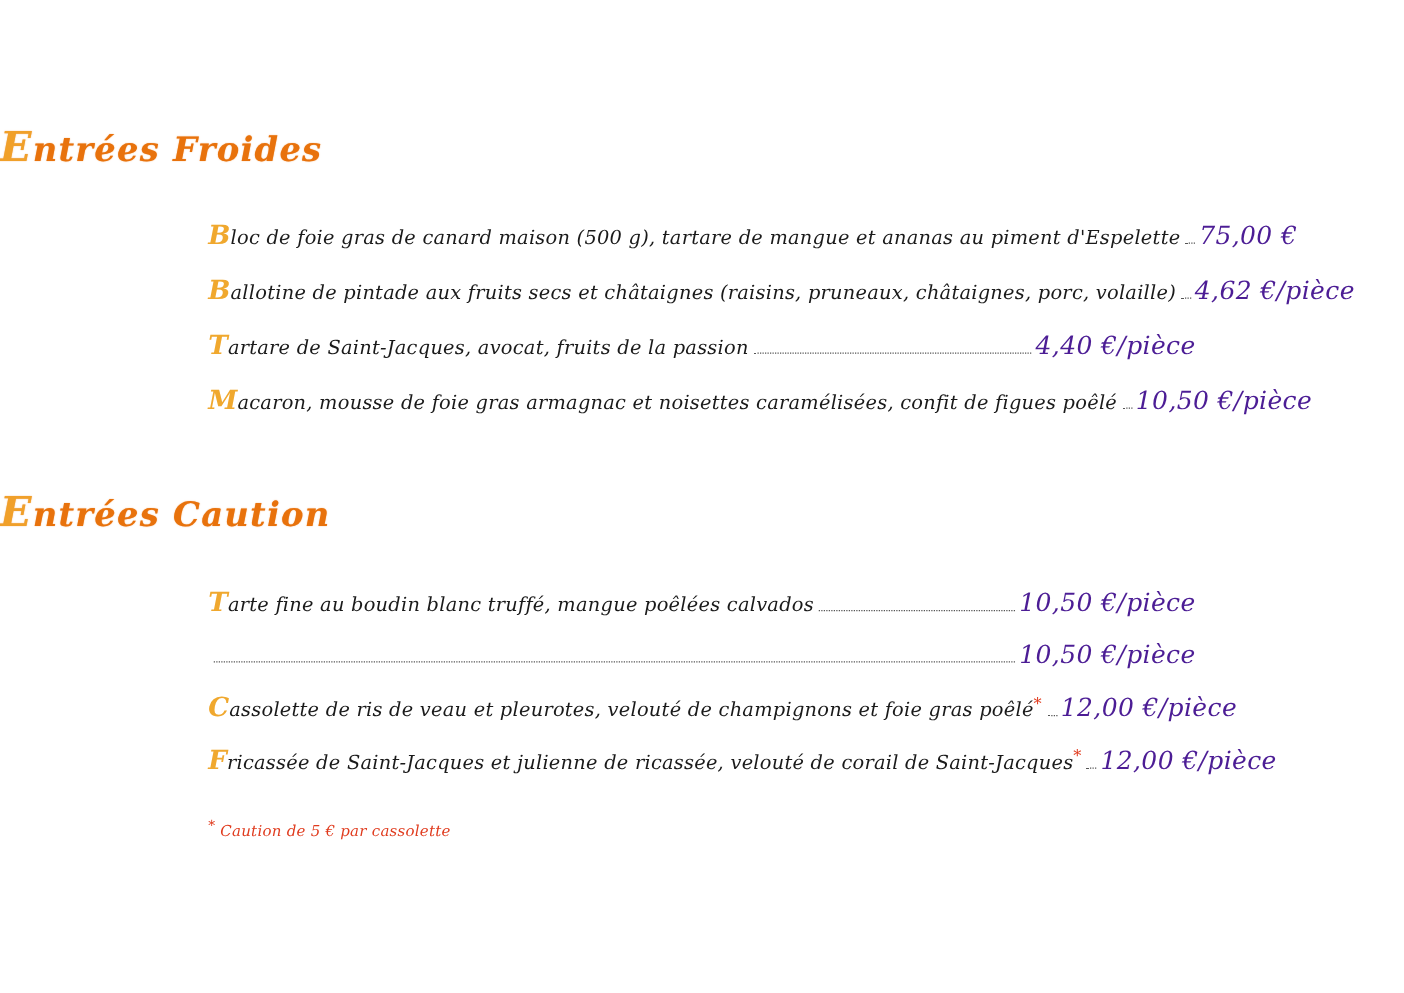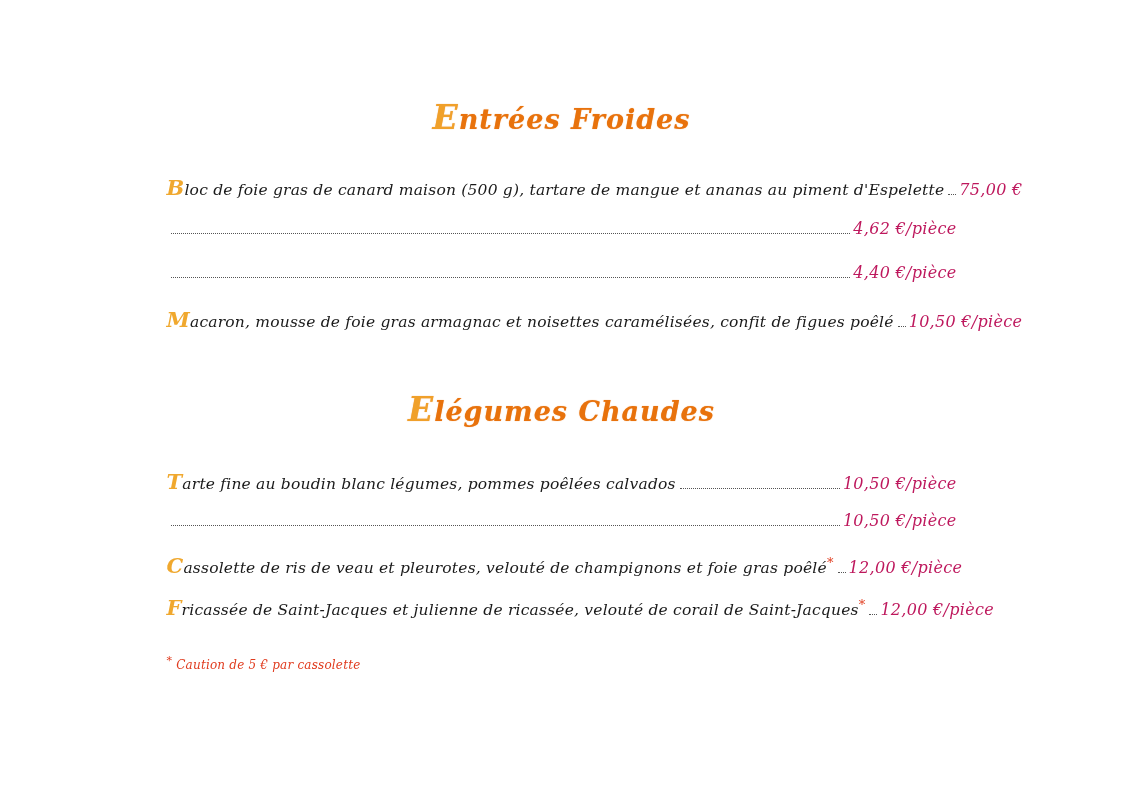--- a/index.html
+++ b/index.html
@@ -23,21 +23,21 @@
 
   .section {
     position: absolute;
     left: 0;
     width: 1123px;
   }
   .section-cold { top: 98px; }
   .section-hot  { top: 390px; }
 
   .section-title {
-    text-align: center;
+    text-align: left;
     font-family: "DejaVu Serif", serif;
     font-style: italic;
     font-weight: bold;
     font-size: 27px;
     letter-spacing: 1px;
     color: #e8720c;
     text-shadow: 0 0 1px rgba(232,114,12,0.6);
   }
   .section-title .drop {
     font-size: 33px;
@@ -83,22 +83,22 @@
   .leader {
     flex: 1 1 auto;
     border-bottom: 1px dotted #555;
     margin: 0 3px 5px 4px;
     min-width: 8px;
   }
   .item-price {
     white-space: nowrap;
     font-family: "DejaVu Serif", serif;
     font-style: italic;
-    font-size: 16px;
-    color: #be185d;
+    font-size: 20px;
+    color: #4c1d95;
     letter-spacing: 0.3px;
   }
 
   .footnote {
     width: 790px;
     margin: 2px auto 0 auto;
     font-family: "DejaVu Serif", serif;
     font-style: italic;
     font-size: 12px;
     color: #e03b1e;
@@ -118,42 +118,44 @@
     <div class="section-title">
       <span class="drop">E</span><span>ntrées Froides</span>
     </div>
     <ul class="items">
       <li class="item">
         <span class="item-name"><span class="drop-cap">B</span><span>loc de foie gras de canard maison (500 g), tartare de mangue et ananas au piment d'Espelette</span></span>
         <span class="leader"></span>
         <span class="item-price">75,00 €</span>
       </li>
       <li class="item">
+        <span class="item-name"><span class="drop-cap">B</span><span>allotine de pintade aux fruits secs et châtaignes (raisins, pruneaux, châtaignes, porc, volaille)</span></span>
         <span class="leader"></span>
         <span class="item-price">4,62 €/pièce</span>
       </li>
       <li class="item">
+        <span class="item-name"><span class="drop-cap">T</span><span>artare de Saint-Jacques, avocat, fruits de la passion</span></span>
         <span class="leader"></span>
         <span class="item-price">4,40 €/pièce</span>
       </li>
       <li class="item">
         <span class="item-name"><span class="drop-cap">M</span><span>acaron, mousse de foie gras armagnac et noisettes caramélisées, confit de figues poêlé</span></span>
         <span class="leader"></span>
         <span class="item-price">10,50 €/pièce</span>
       </li>
     </ul>
   </div>
 
   <div class="section section-hot">
     <div class="section-title">
-      <span class="drop">E</span><span>légumes Chaudes</span>
+      <span class="drop">E</span><span>ntrées Caution</span>
     </div>
     <ul class="items">
       <li class="item">
-        <span class="item-name"><span class="drop-cap">T</span><span>arte fine au boudin blanc légumes, pommes poêlées calvados</span><span class="star"></span></span>
+        <span class="item-name"><span class="drop-cap">T</span><span>arte fine au boudin blanc truffé, mangue poêlées calvados</span><span class="star"></span></span>
         <span class="leader"></span>
         <span class="item-price">10,50 €/pièce</span>
       </li>
       <li class="item">
         <span class="leader"></span>
         <span class="item-price">10,50 €/pièce</span>
       </li>
       <li class="item">
         <span class="item-name"><span class="drop-cap">C</span><span>assolette de ris de veau et pleurotes, velouté de champignons et foie gras poêlé</span><span class="star">*</span></span>
         <span class="leader"></span>

